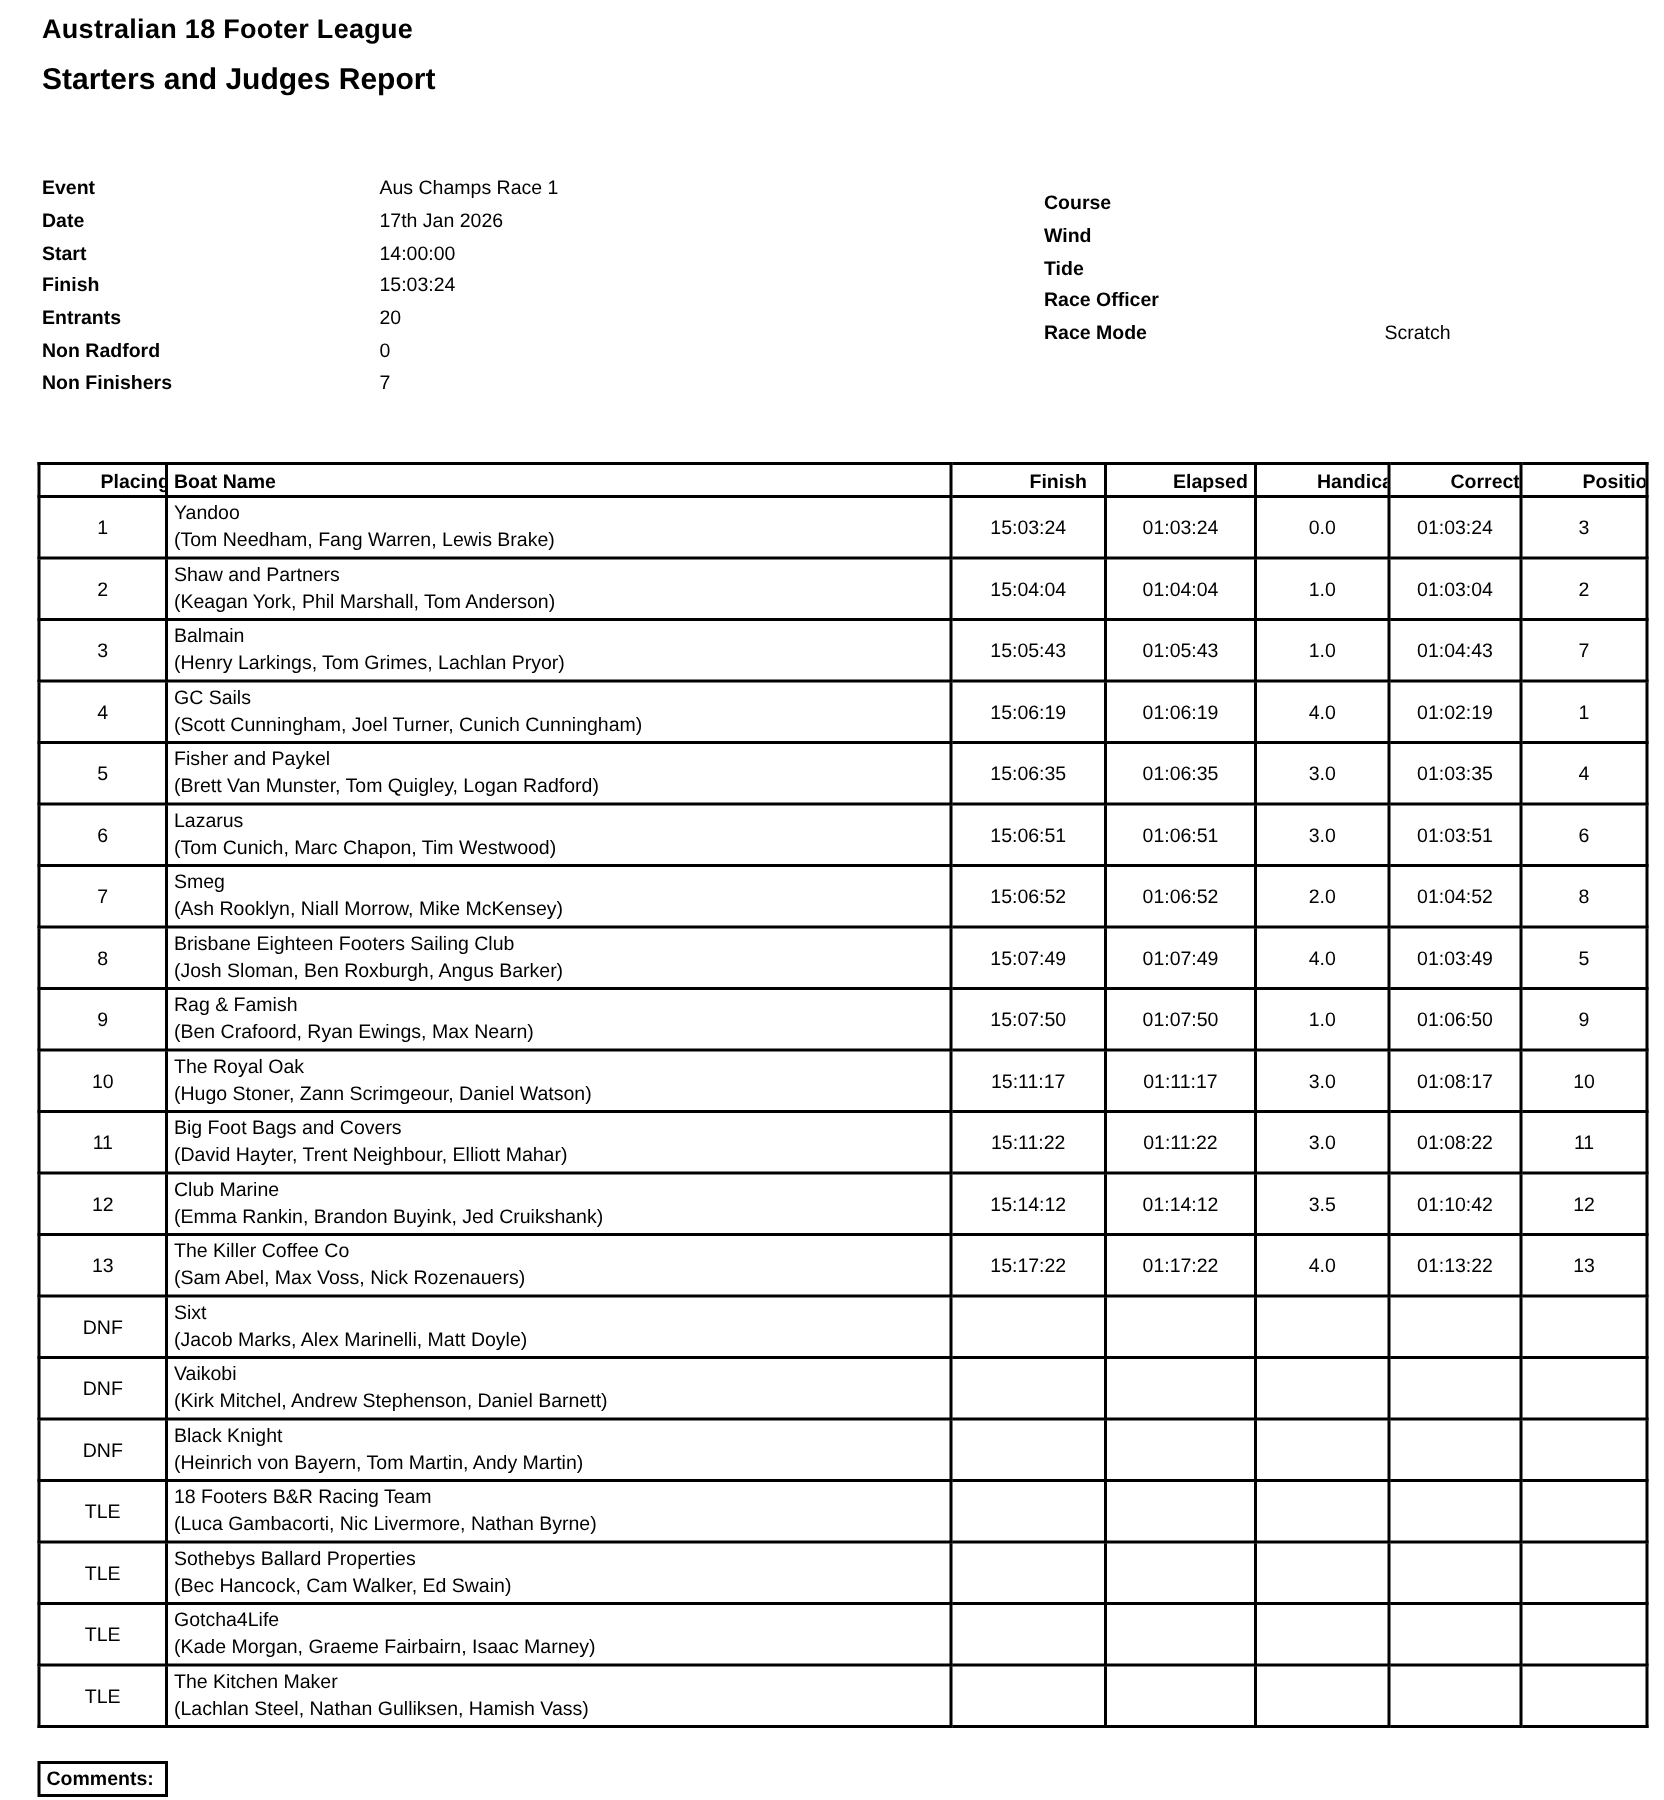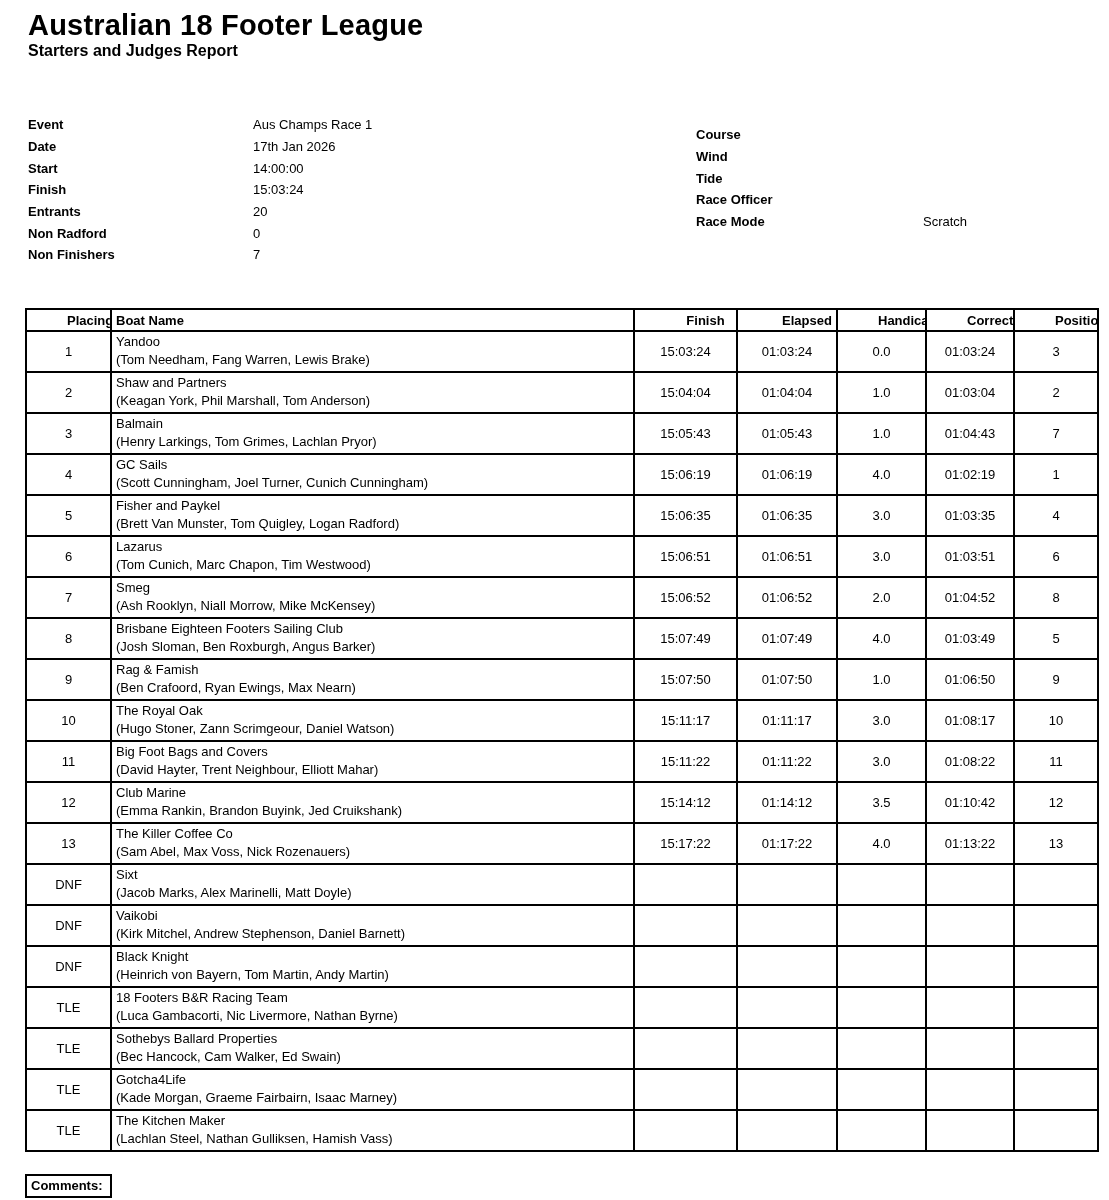--- a/index.html
+++ b/index.html
@@ -11,28 +11,28 @@
   .page {
     position: relative;
     width: 1109px;
     height: 1200px;
     background: #fff;
     overflow: hidden;
   }
   .title {
     position: absolute;
     left: 28px; top: 9px;
-    font-size: 29px;
+    font-size: 18px;
     font-weight: bold;
     letter-spacing: 0.2px;
   }
   .subtitle {
     position: absolute;
     left: 28px; top: 42px;
-    font-size: 16px;
+    font-size: 20px;
     font-weight: bold;
   }
   .meta-col {
     position: absolute;
     top: 114px;
     font-size: 13px;
   }
   .meta-col.left { left: 28px; }
   .meta-col.right { left: 696px; margin-top: 10px; }
   .meta-row {

